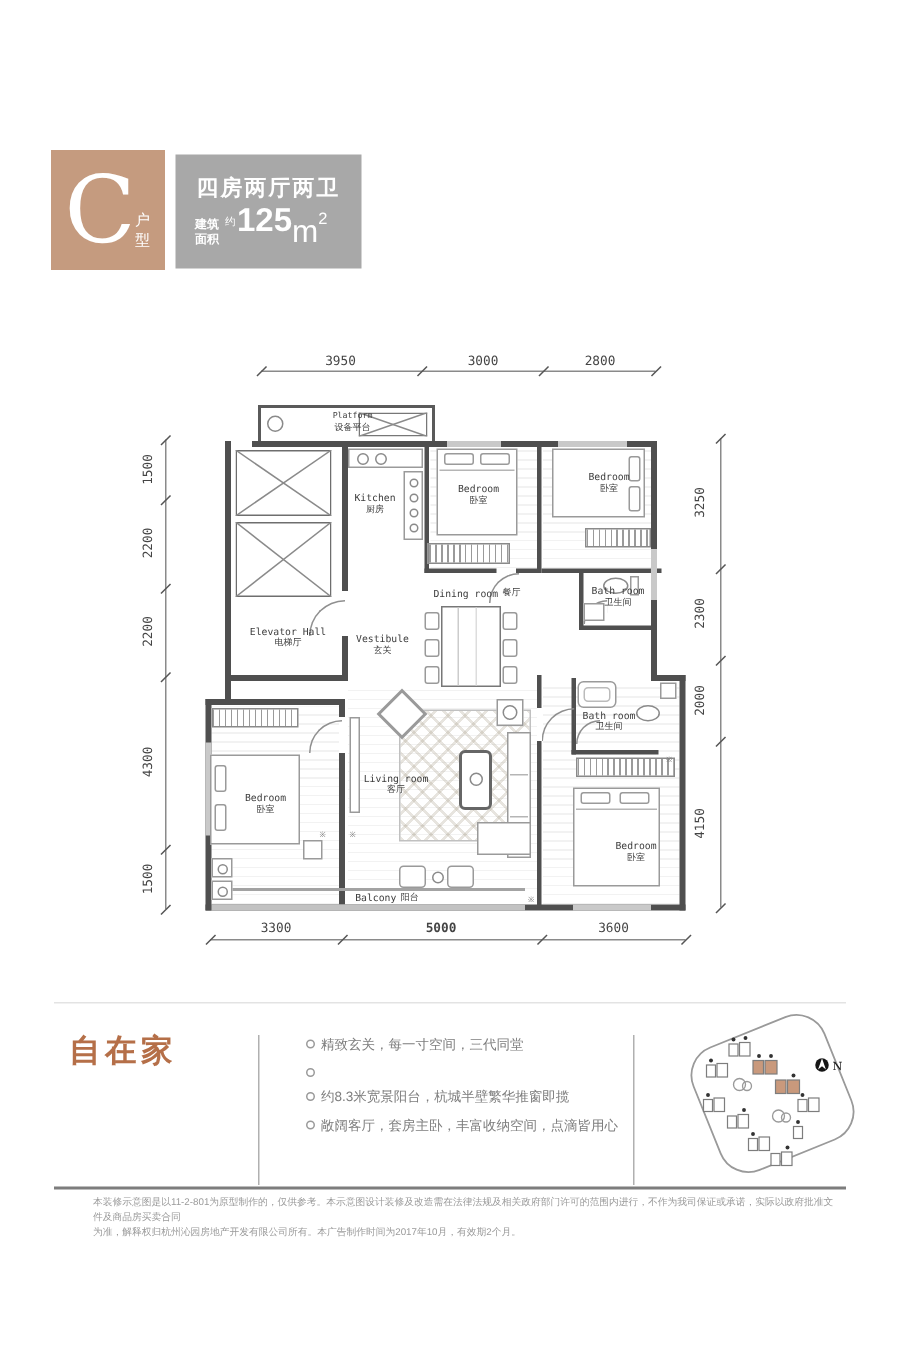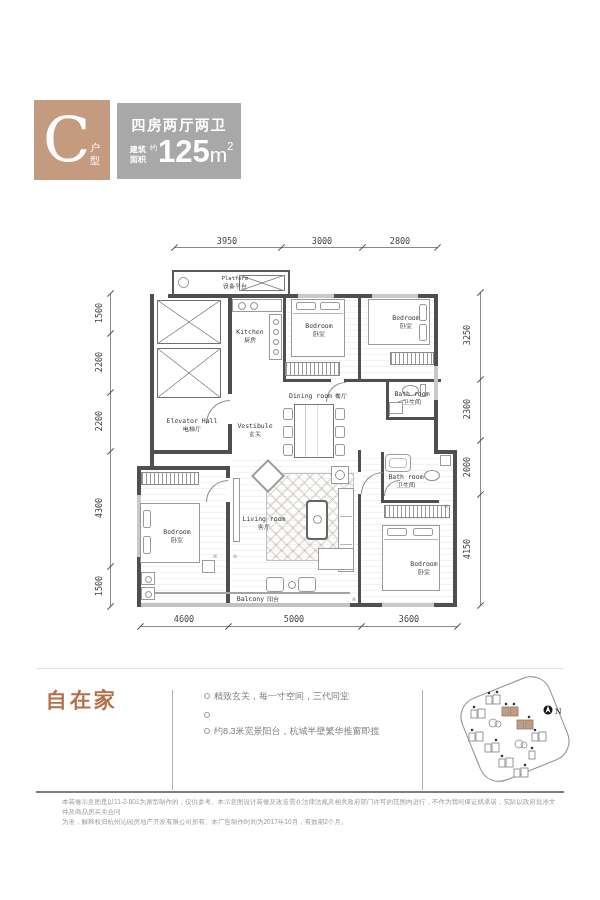--- a/index.html
+++ b/index.html
@@ -8,21 +8,21 @@
   .abs{position:absolute;}
   
   .unitbox{background:#c59b7f;color:#fff;}
   .unit-c{font-family:"DejaVu Serif",serif;font-size:62px;line-height:1;font-weight:400;}
   .unit-sub{width:12px;font-size:10px;line-height:1.3;letter-spacing:0;}
   .specbox{background:#a8a8a8;color:#fff;}
   .spec-layout{font-size:14.5px;font-weight:bold;letter-spacing:1.5px;}
   .arearow{display:flex;align-items:flex-start;}
   .area-pre{font-size:8px;font-weight:bold;line-height:1.25;margin-top:9px;}
   .area-approx{font-size:7px;margin:7px 1px 0 4px;}
-  .area-val{font-size:31px;font-weight:600;line-height:1;}
+  .area-val{font-size:22px;font-weight:600;line-height:1;}
   .area-unit{font-size:21px;line-height:1;margin-top:8px;}
   .area-sup{font-size:11px;line-height:1;margin-top:5px;}
   
   .wall{position:absolute;background:#4f4f4f;}
   .win{position:absolute;background:#c9c9c9;}
   .rail{position:absolute;background:#c2c2c2;}
   .furn{position:absolute;border:1px solid #9a9a9a;background:#fff;box-sizing:border-box;}
   .hatch{position:absolute;border:1px solid #8a8a8a;background-color:#fff;box-sizing:border-box;
          background-image:repeating-linear-gradient(90deg,#9a9a9a 0 1px,transparent 1px 4px);}
   .floor{position:absolute;background-image:repeating-linear-gradient(0deg,rgba(0,0,0,0.05) 0 1px,transparent 1px 6px);}
@@ -89,22 +89,22 @@
       <div class="tick" style="left:433px;top:247px;"></div>
     <span class="dimlab" style="left:227px;top:246px;">3950</span>
     <span class="dimlab" style="left:322px;top:246px;">3000</span>
     <span class="dimlab" style="left:400px;top:246px;">2800</span>
 
     <div class="dimline-h" style="left:140px;top:626px;width:317px;"></div>
     <div class="tick" style="left:136px;top:626px;"></div>
       <div class="tick" style="left:224px;top:626px;"></div>
     <div class="tick" style="left:357px;top:626px;"></div>
       <div class="tick" style="left:453px;top:626px;"></div>
-    <span class="dimlab" style="left:184px;top:624px;">4600</span>
-    <span class="dimlab" style="left:294px;top:624px;">5000</span>
+    <span class="dimlab" style="left:184px;top:624px;">3300</span>
+    <span class="dimlab" style="left:294px;top:624px;font-weight:bold;">5000</span>
     <span class="dimlab" style="left:409px;top:624px;">3600</span>
 
     <div class="dimline-v" style="left:110px;top:293px;height:313px;"></div>
     <div class="tick" style="left:106px;top:293px;"></div>
       <div class="tick" style="left:106px;top:333px;"></div>
     <div class="tick" style="left:106px;top:392px;"></div>
       <div class="tick" style="left:106px;top:451px;"></div>
     <div class="tick" style="left:106px;top:566px;"></div>
       <div class="tick" style="left:106px;top:606px;"></div>
     <span class="dimlab v" style="left:99px;top:313px;">1500</span>
@@ -342,20 +342,24 @@
         <span class="dot"></span>
         <span>精致玄关，每一寸空间，三代同堂</span>
       </div>
     <div class="feat">
         <span class="dot"></span>
       </div>
     <div class="feat">
         <span class="dot"></span>
         <span>约8.3米宽景阳台，杭城半壁繁华推窗即揽</span>
       </div>
+    <div class="feat">
+        <span class="dot"></span>
+        <span>敞阔客厅，套房主卧，丰富收纳空间，点滴皆用心</span>
+      </div>
   </div>
 
   <svg class="abs" style="left:455px;top:672px;" width="118" height="122" viewBox="0 0 118 122">
     <rect x="13" y="13" width="94" height="88" rx="20" ry="20" fill="#fff" stroke="#9a9a9a" stroke-width="1.2" transform="rotate(-22 60 57)"></rect>
     <g stroke="#7d7d7d" stroke-width="0.8" fill="#fff">
       <g transform="translate(39,28)">
           <rect x="-8" y="-4" width="6" height="8"></rect>
           <rect x="-1" y="-5" width="7" height="9"></rect>
           <circle cx="-5" cy="-7" r="1.3" fill="#333" stroke="none"></circle>
           <circle cx="3" cy="-8" r="1.3" fill="#333" stroke="none"></circle>

